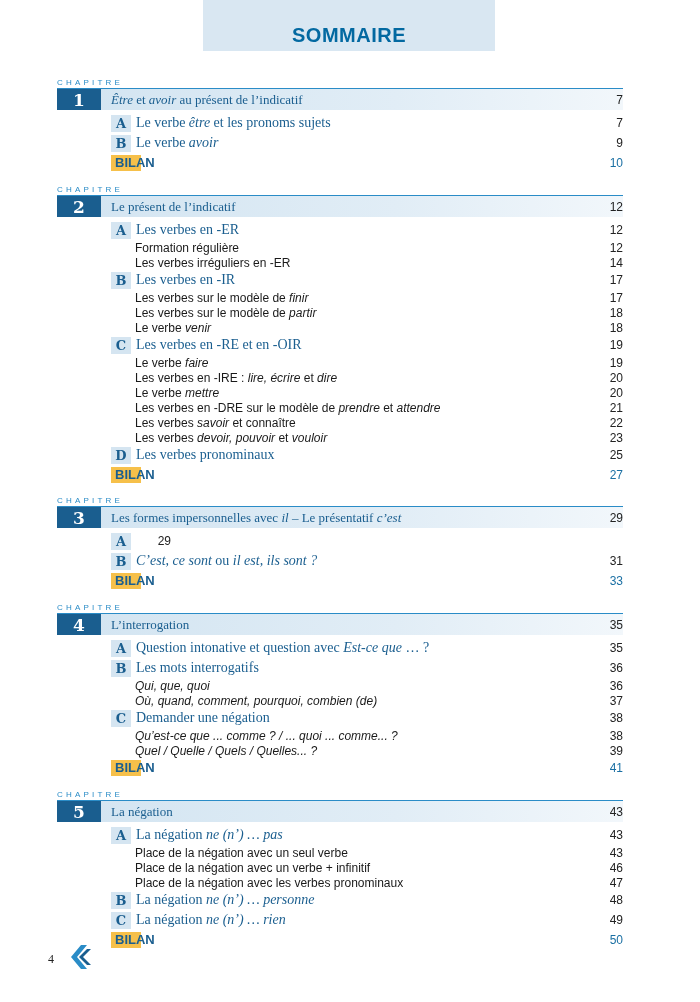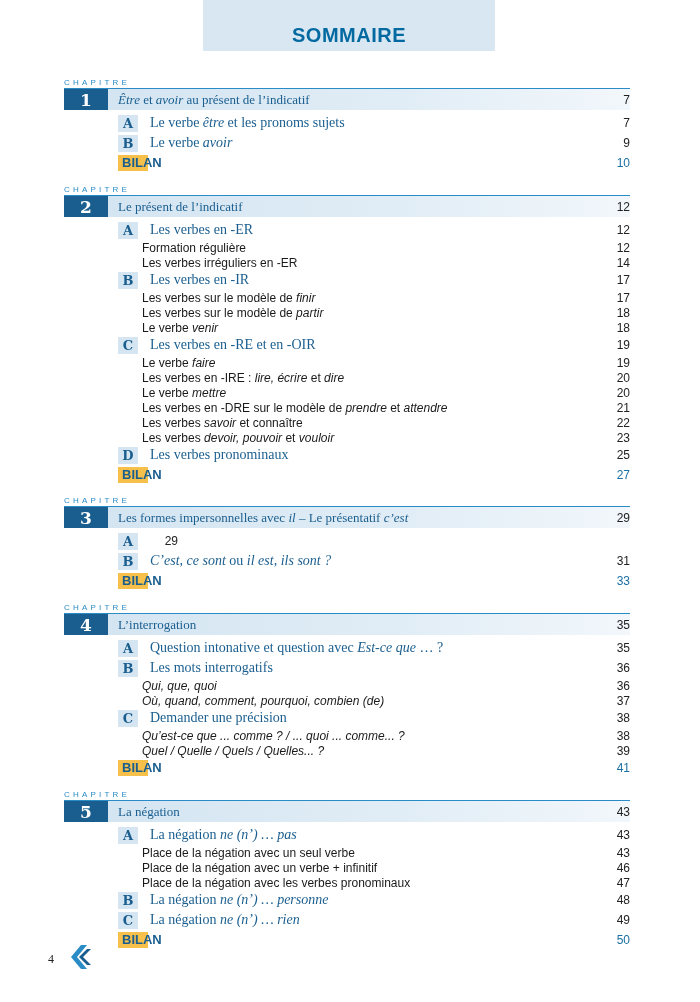--- a/index.html
+++ b/index.html
@@ -8,21 +8,21 @@
     font-family: "Liberation Sans", sans-serif; color: #1a1a1a; overflow: hidden;
   }
   .title-box {
     position: absolute; left: 203px; top: 0; width: 292px; height: 51px;
     background: #d9e7f2; display: flex; align-items: flex-end; justify-content: center;
   }
   .title-box span {
     font-family: "Liberation Sans", sans-serif; font-weight: bold; font-size: 20px;
     color: #0369a1; letter-spacing: 0.5px; padding-bottom: 4px;
   }
-  .chapter { position: absolute; left: 64px; width: 566px; }
+  .chapter { position: absolute; left: 57px; width: 566px; }
   .chap-label {
     font-size: 8px; letter-spacing: 3.2px; color: #2a8cc7; height: 10px; line-height: 10px;
     font-family: "Liberation Sans", sans-serif;
   }
   .chap-head {
     display: flex; align-items: center; height: 21px; border-top: 1.5px solid #2a8cc7;
     background: linear-gradient(to right, #d2e4f1 0%, #e1edf6 60%, #f2f7fb 100%);
   }
   .chap-num {
     width: 44px; height: 21px; background: #1a5e8f; color: #ffffff;
@@ -37,21 +37,21 @@
   .rows { padding-left: 54px; }
   .sec {
     display: flex; align-items: center; height: 20px; margin-top: 0px;
   }
   .sec-letter {
     width: 20px; height: 17px; background: #d5e5f1; color: #1a5e8f; flex: none;
     font-family: "DejaVu Serif", serif; font-weight: bold; font-size: 13px;
     display: flex; align-items: center; justify-content: center;
   }
   .sec-title {
-    flex: 1; padding-left: 12px; font-family: "Liberation Serif", serif; font-size: 14px;
+    flex: 1; padding-left: 5px; font-family: "Liberation Serif", serif; font-size: 14px;
     color: #1a5e8f; white-space: nowrap;
   }
   .page { width: 40px; text-align: right; font-size: 12px; color: #222; }
   .sub { display: flex; height: 15px; align-items: center; }
   .sub-title { flex: 1; padding-left: 24px; font-size: 12px; color: #1a1a1a; white-space: nowrap; }
   .bilan-row { display: flex; align-items: center; height: 20px; }
   .bilan {
     background: #f6c04a; color: #1a5e8f; font-weight: bold; font-size: 13px;
     padding: 0 4px; height: 16px; line-height: 16px; width: 30px; box-sizing: border-box;
   }
@@ -213,21 +213,21 @@
         <div class="sub">
           <div class="sub-title"><span style="font-style: italic;">Qui, que, quoi</span></div>
           <div class="page">36</div>
         </div>
         <div class="sub">
           <div class="sub-title"><span style="font-style: italic;">Où, quand, comment, pourquoi, combien (de)</span></div>
           <div class="page">37</div>
         </div>
         <div class="sec">
           <div class="sec-letter">C</div>
-          <div class="sec-title"><span>Demander une précision</span></div>
+          <div class="sec-title"><span>Demander une négation</span></div>
           <div class="page">38</div>
         </div>
         <div class="sub">
           <div class="sub-title"><span style="font-style: italic;">Qu’est-ce que ... comme ? / ... quoi ... comme... ?</span></div>
           <div class="page">38</div>
         </div>
         <div class="sub">
           <div class="sub-title"><span style="font-style: italic;">Quel / Quelle / Quels / Quelles... ?</span></div>
           <div class="page">39</div>
         </div>

